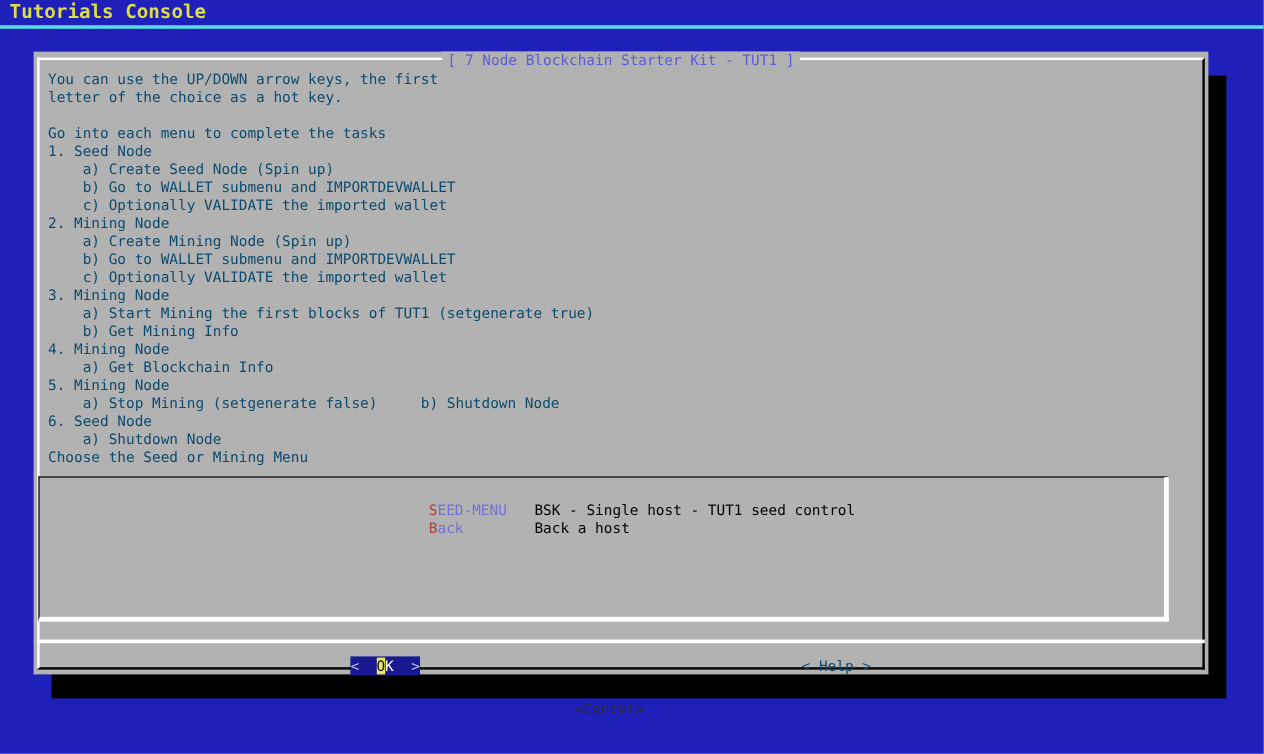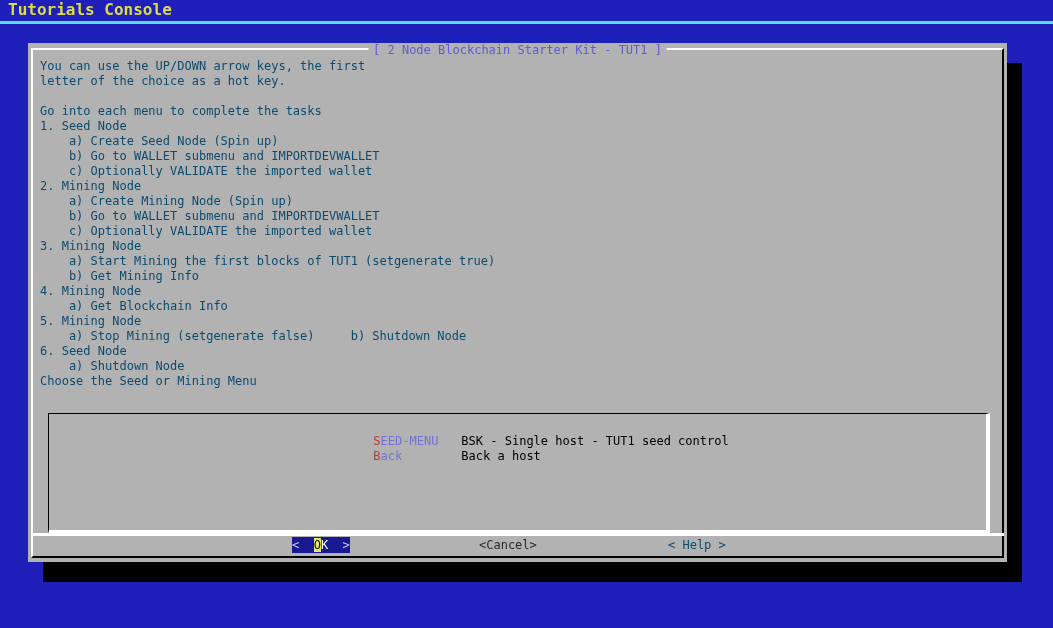--- a/index.html
+++ b/index.html
@@ -35,62 +35,61 @@
   .dlg-title {
     position:absolute; top:0; left:50%; transform:translateX(-50%);
     background:#b2b2b2; color:#5c5cd6;
     padding:0 5px; line-height:14px; white-space:pre; z-index:2;
   }
   .message {
     position:absolute; left:12px; top:16px;
     color:#0c4a6e; line-height:15px; white-space:pre;
   }
   .menubox {
-    position:absolute; left:20px; top:354px; width:942px; height:121px;
+    position:absolute; left:4px; top:354px; width:942px; height:121px;
     border-top:1px solid #000000;
     border-left:1px solid #000000;
     border-right:4px solid #ffffff;
     border-bottom:4px solid #ffffff;
     padding:5px 0 0 280px;
     background:#b2b2b2;
-    margin-top:16px;
   }
   .menu-row { height:15px; line-height:15px; white-space:pre; cursor:default; }
   .tag { display:inline-block; width:84px; color:#7272d4; padding-left:1px; }
   .hot { color:#bb3b3b; }
   .desc { color:#000000; margin-left:5px; }
   .menu-row.selected .tag { background:#181890; color:#ffffff; }
   .menu-row.selected .desc { background:#181890; color:#ffffff; }
   .sep {
     position:absolute; left:3px; right:3px; top:490px; height:3px;
     background:#ffffff;
   }
   .btnbar { position:absolute; left:0; top:493px; width:100%; height:24px; }
   .btn {
-    position:absolute; top:1px;
+    position:absolute; top:11px;
     line-height:16px; white-space:pre;
     border:none; background:transparent;
     font-family:inherit; font-size:inherit; cursor:default;
   }
   .btn-ok   { left:264px; background:#181890; }
   .btn-ok .lead, .btn-ok .tail { color:#c8c8f4; }
   .btn-ok .hotkey { background:#e8e860; color:#101010; }
   .btn-ok .body { color:#ffffff; }
-  .btn-cancel { left:451px; color:#2a2a2a; }
+  .btn-cancel { left:451px; color:#2a2a2a;margin-top:36px; }
   .btn-help   { left:640px; color:#0c4a6e; }
 </style>
 </head>
 <body>
 
 <div class="backtitle">Tutorials Console</div>
 <div class="divider"></div>
 
 <div class="dialog">
   <div class="frame"></div>
-  <div class="dlg-title">[ 2 Node Blockchain Starter Kit - TUT1 ]</div>
+  <div class="dlg-title">[ 7 Node Blockchain Starter Kit - TUT1 ]</div>
 
   <div class="message">You can use the UP/DOWN arrow keys, the first
 letter of the choice as a hot key.
 
 Go into each menu to complete the tasks
 1. Seed Node
     a) Create Seed Node (Spin up)
     b) Go to WALLET submenu and IMPORTDEVWALLET
     c) Optionally VALIDATE the imported wallet
 2. Mining Node

